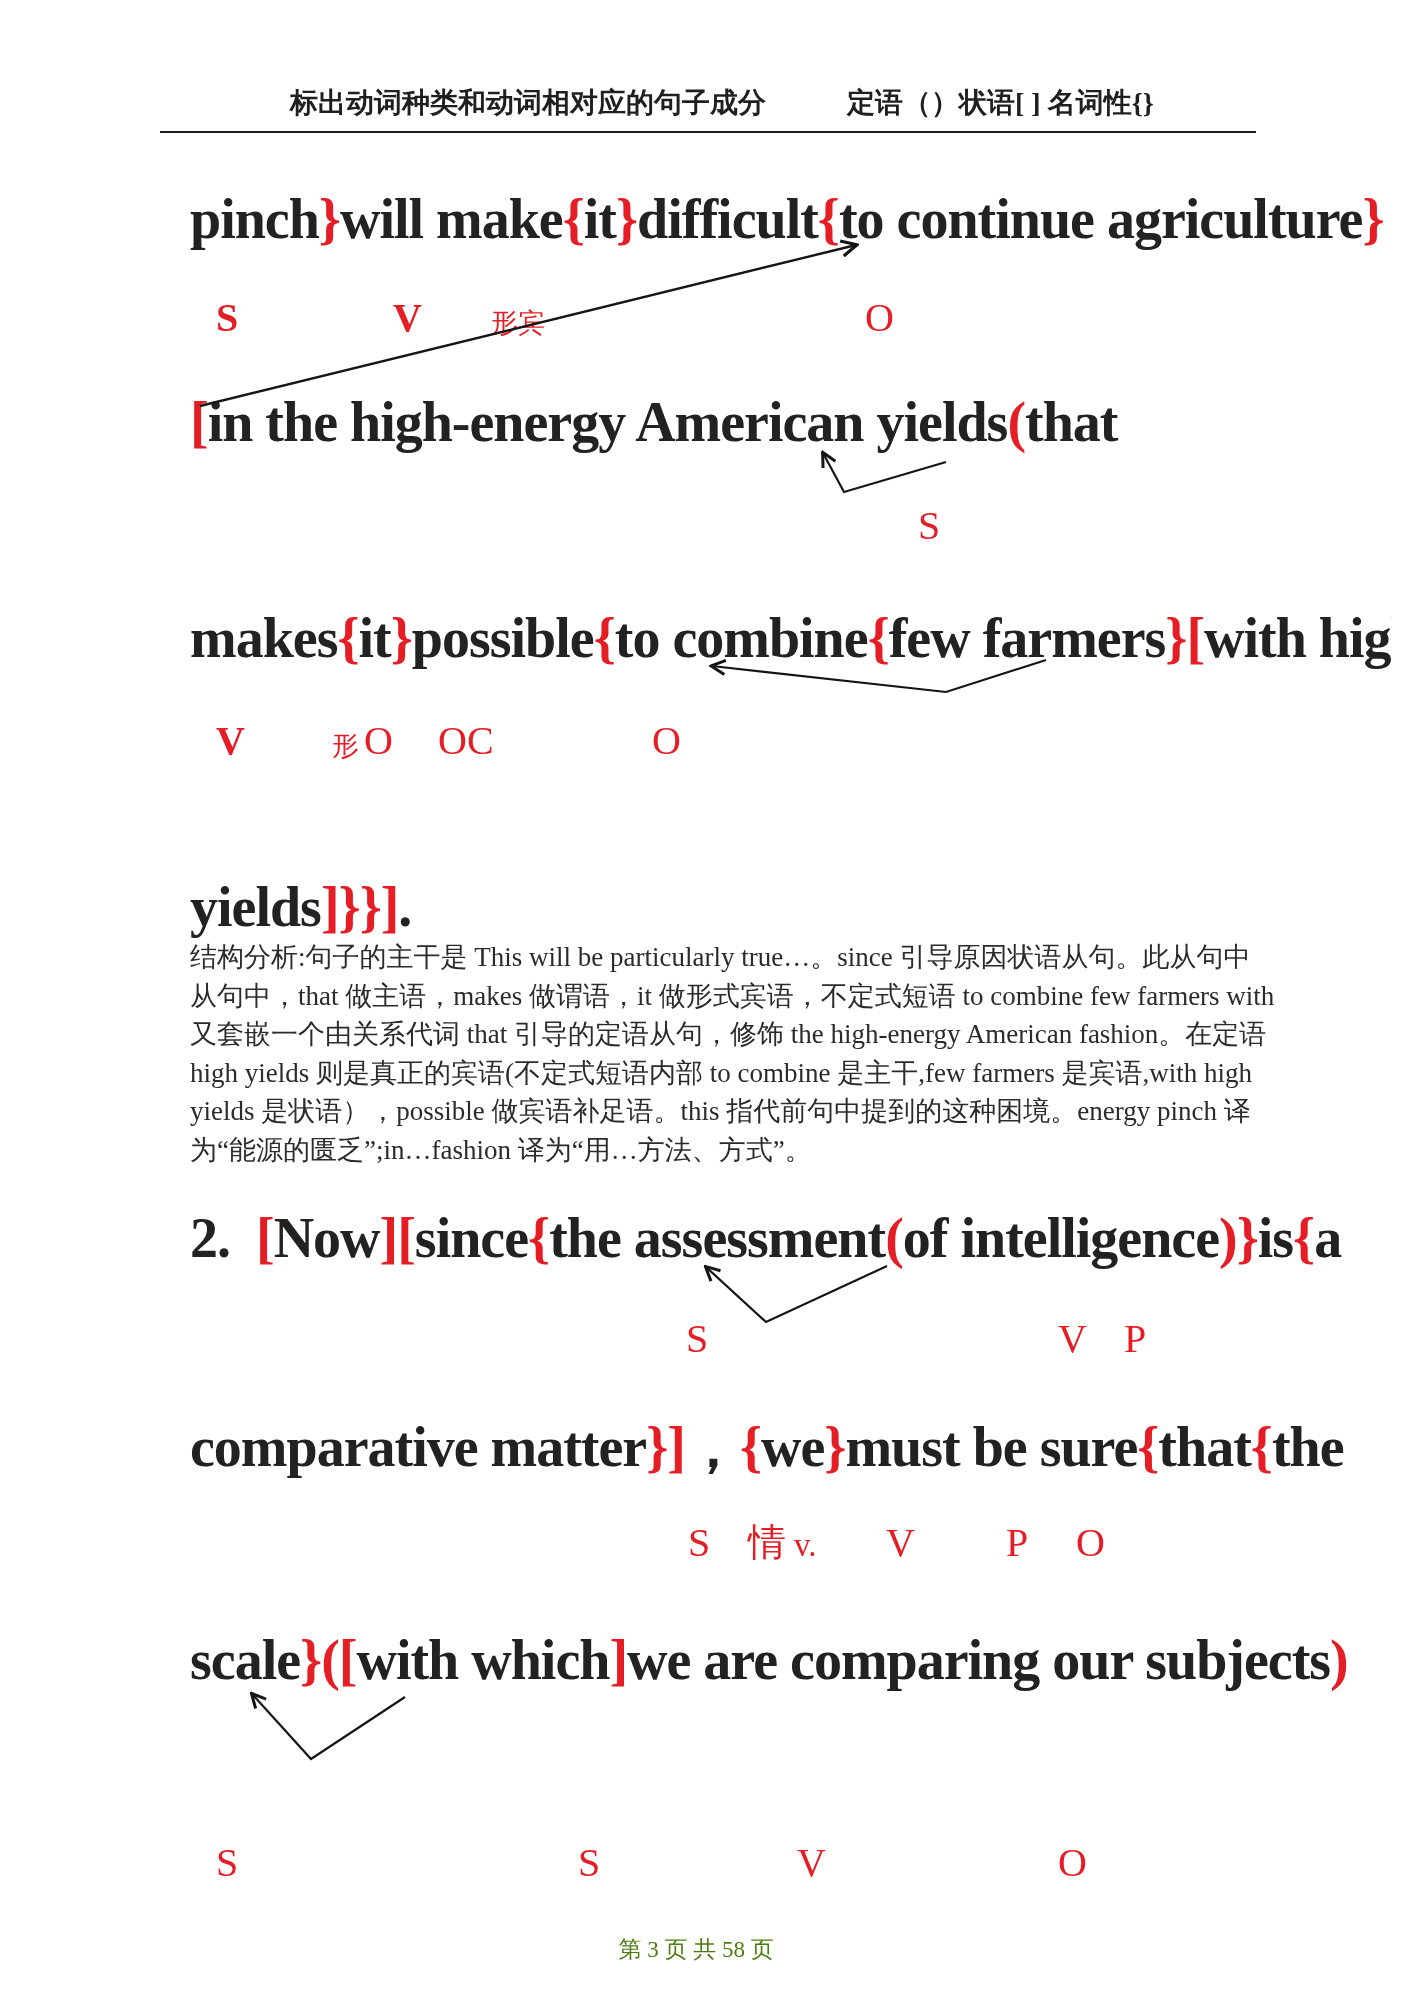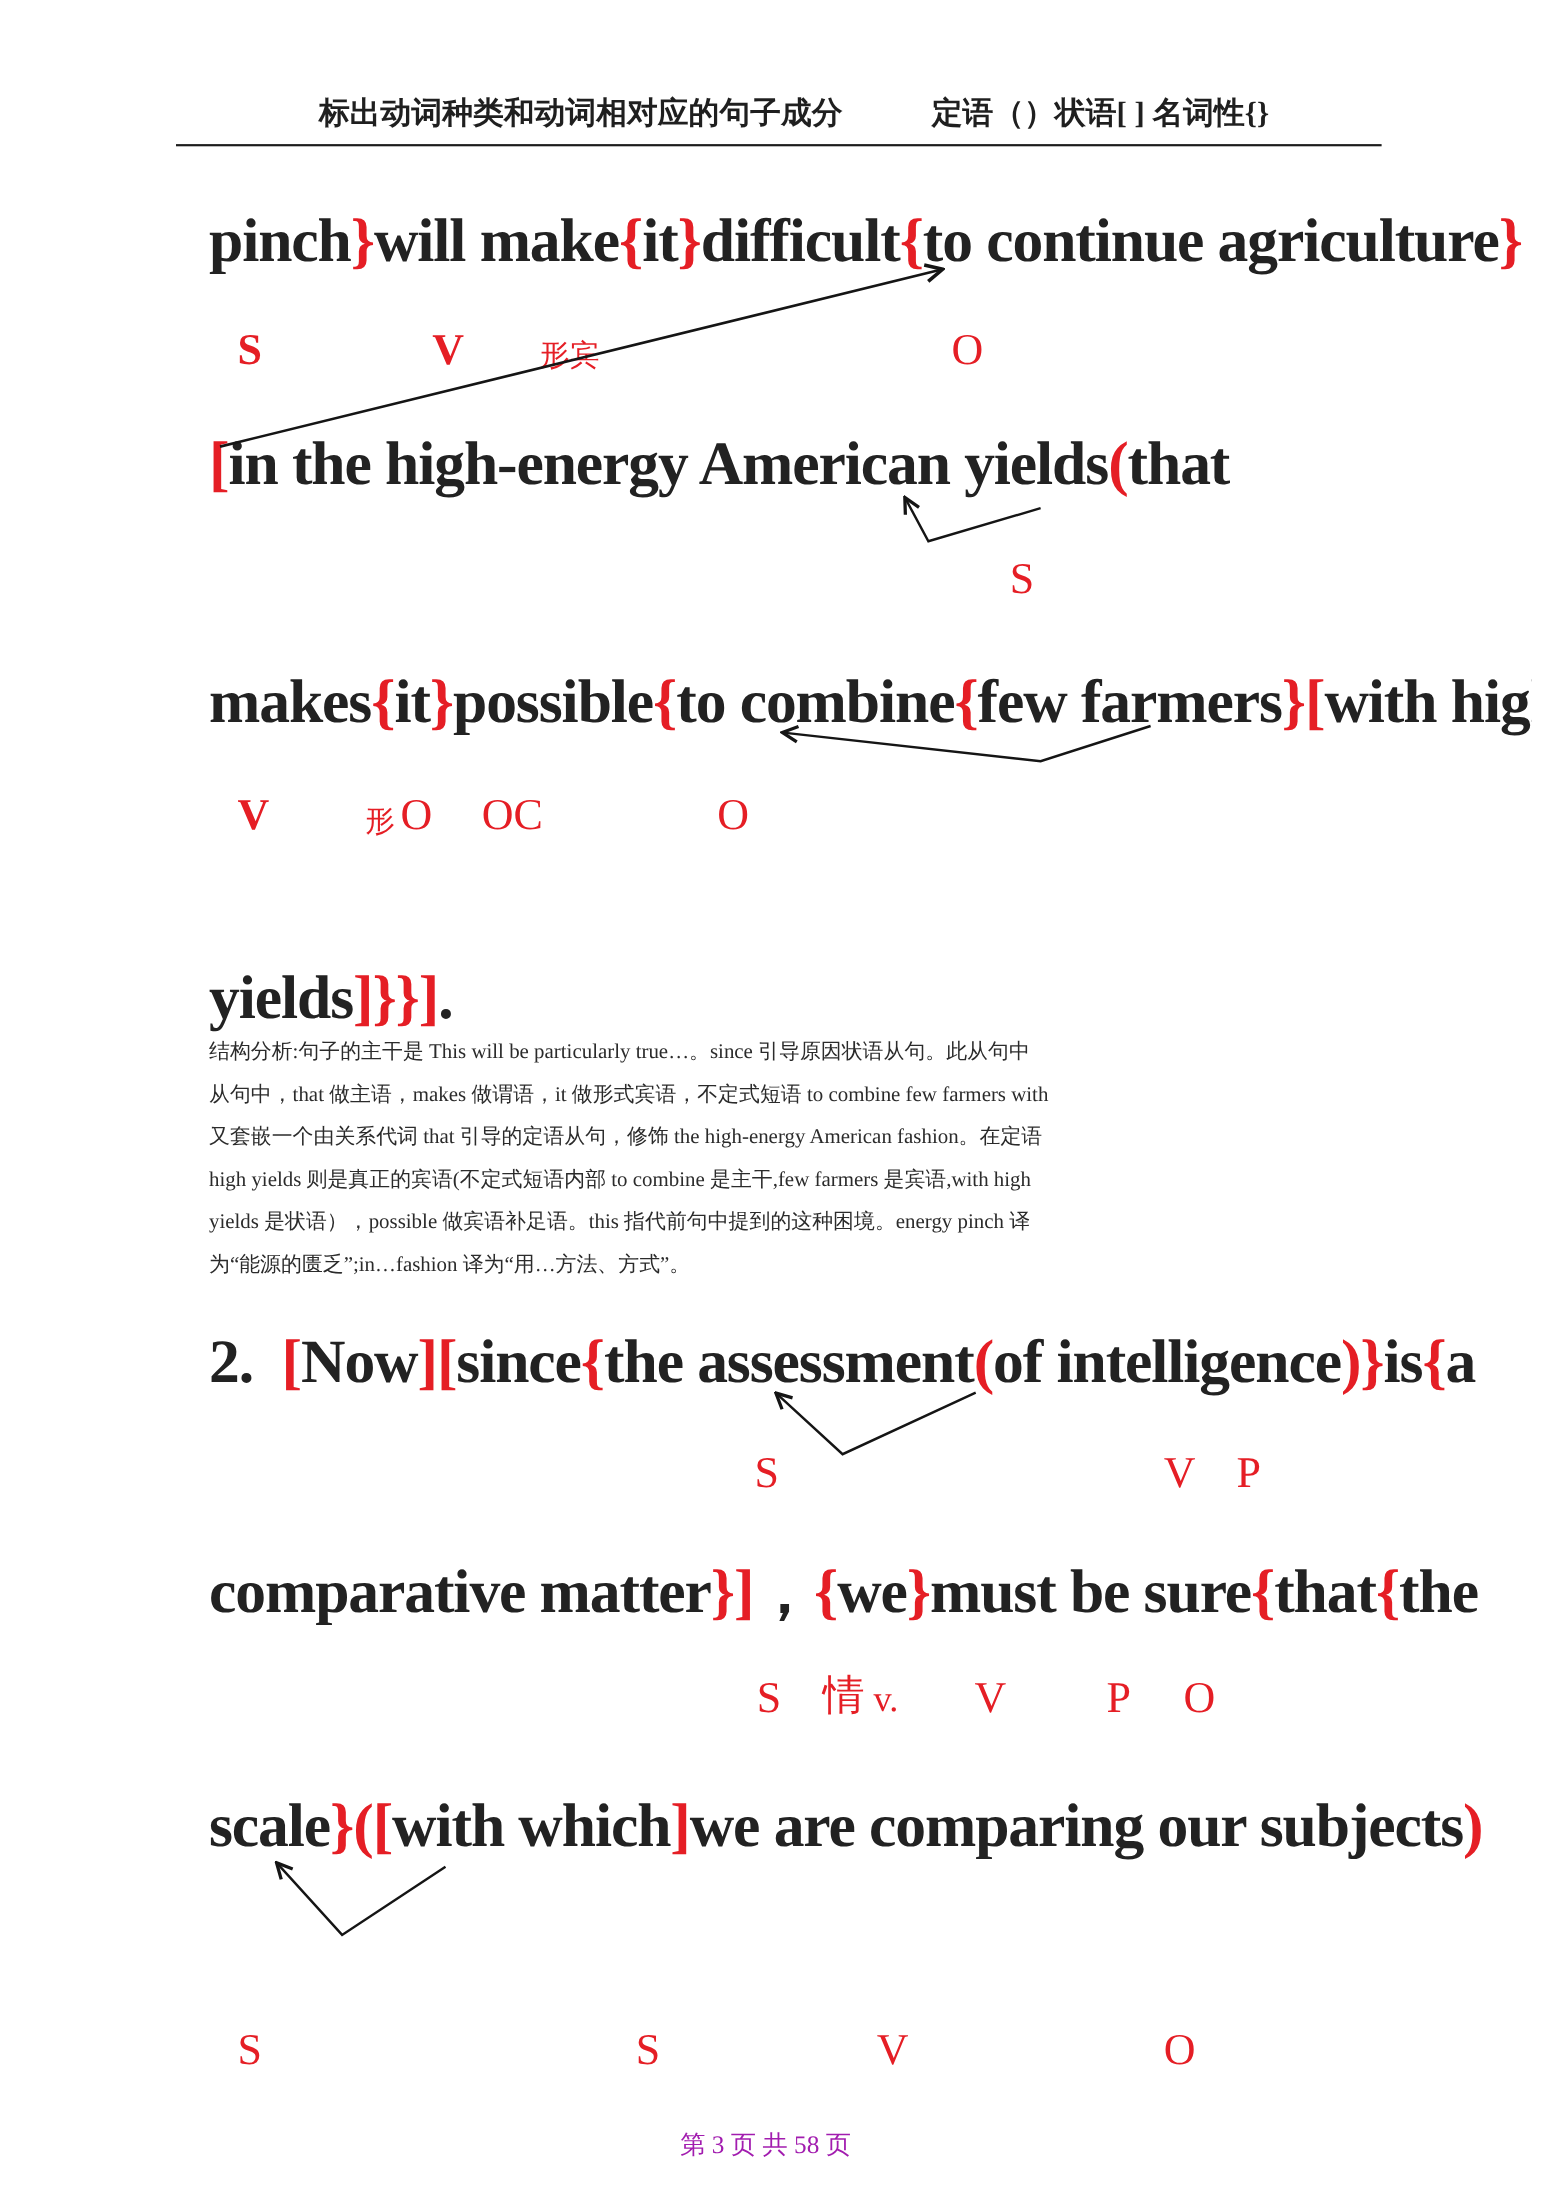--- a/index.html
+++ b/index.html
@@ -11,24 +11,24 @@
   .hdr-right{left:847px;text-align:center;}
   .header-rule{position:absolute;left:160px;top:131px;width:1096px;height:2px;background:#1c1c1c;}
   .sentence{position:absolute;font-size:56px;font-weight:bold;letter-spacing:-1px;line-height:1.15;white-space:nowrap;}
   .sentence .red{color:var(--red);}
   .sentence .ink{color:var(--ink);}
   .ann{position:absolute;font-size:40px;color:var(--red);white-space:nowrap;line-height:1.15;}
   .ann.bold{font-weight:bold;}
   .ann.small{font-size:27px;}
   .ann.mid{font-size:38px;}
   .ann.vdot{font-size:33px;}
-  .para{position:absolute;left:190px;top:938px;width:1080px;font-size:19px;line-height:38.5px;
+  .para{position:absolute;left:190px;top:938px;width:1080px;font-size:27px;line-height:38.5px;
         color:#2b2b2b;font-weight:normal;}
   .para .pline{white-space:nowrap;}
-  .footer{position:absolute;left:0;right:0;top:1934px;text-align:center;font-size:23px;color:#a21caf;}
+  .footer{position:absolute;left:0;right:0;top:1934px;text-align:center;font-size:23px;color:#4d7c0f;}
   .overlay{position:absolute;left:0;top:0;pointer-events:none;}
 </style>
 </head>
 <body>
 
 <div class="page">
 
   <div class="hdr hdr-left">标出动词种类和动词相对应的句子成分</div>
   <div class="hdr hdr-right">定语（）状语[ ] 名词性{}</div>
   <div class="header-rule"></div>

